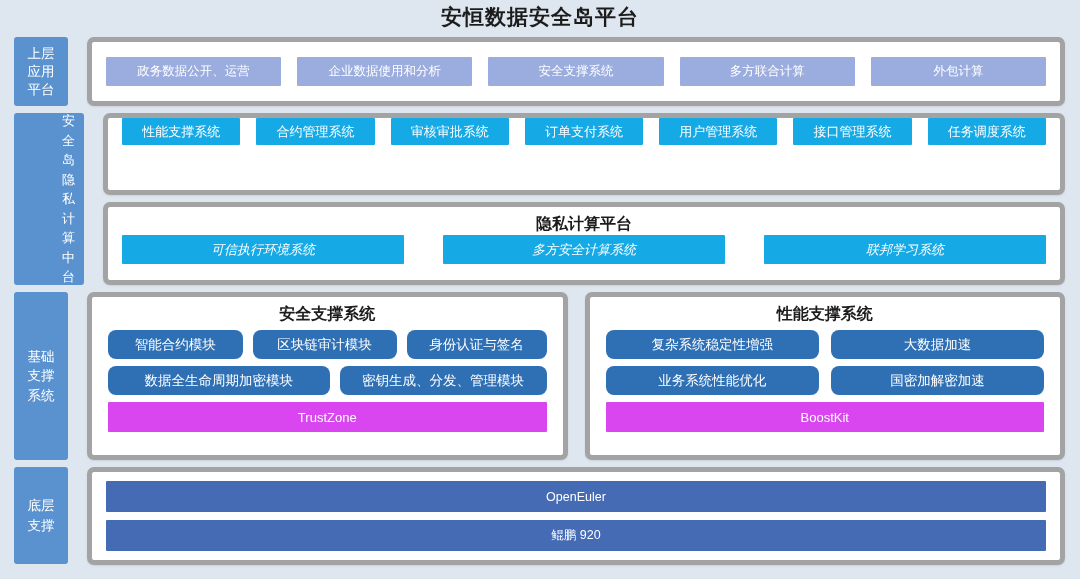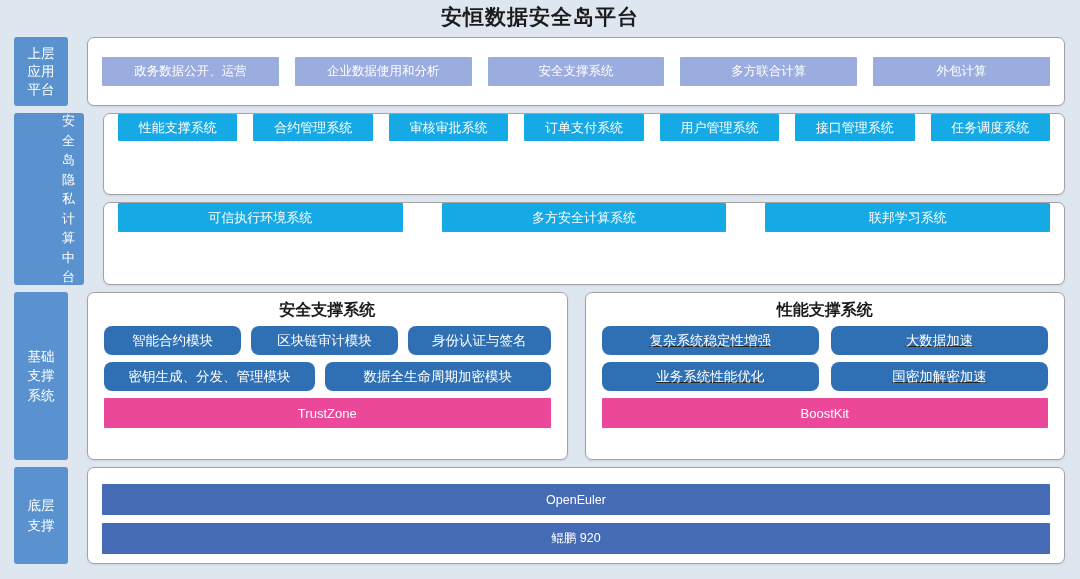--- a/index.html
+++ b/index.html
@@ -68,21 +68,21 @@
     flex: 1 1 auto;
     margin-left: 19px;
     margin-right: 15px;
     display: flex;
     flex-direction: column;
     gap: 6px;
   }
 
   .panel {
     background: #ffffff;
-    border: 1px solid #a3a3a3;
+    border: 5px solid #a3a3a3;
     border-radius: 7px;
     box-shadow: 0 1px 2px rgba(120,130,150,0.18);
     flex: 1 1 auto;
     display: flex;
     flex-direction: column;
   }
 
   .panel-title {
     text-align: center;
     font-size: 16px;
@@ -106,21 +106,21 @@
     text-align: center;
     color: #ffffff;
     font-size: 13px;
     white-space: nowrap;
     border-radius: 1px;
   }
 
   .chip-periwinkle { background: #9badde; font-size: 12.5px; }
   .chip-cyan       { background: #15a9e6; font-size: 13px; }
   .chip-steel      { background: #2f70b5; font-size: 13.5px; }
-  .chip-red        { background: #ec4899; font-size: 13px; }
+  .chip-red        { background: #d946ef; font-size: 13px; }
   .chip-royal      { background: #456bb5; font-size: 12.5px; }
 
   
   #row-app { top: 37px; height: 69px; }
   #row-app .tier-label { font-size: 13.5px; line-height: 18px; }
   #row-app .panel-inner { justify-content: space-between; padding: 0 14px; }
   #row-app .chip { height: 29px; flex: 1 1 0; margin: 0 8px; }
   #row-app .chip:first-child { margin-left: 0; }
   #row-app .chip:last-child  { margin-right: 0; }
 
@@ -135,20 +135,21 @@
   #row-biz .chip:first-child { margin-left: 0; }
   #row-biz .chip:last-child  { margin-right: 0; }
 
   #row-priv { flex: 0 0 83px; }
   #row-priv .panel-inner { padding: 0 14px 10px; align-items: flex-start; }
   #row-priv .priv-grid {
     width: 100%;
     display: grid;
     grid-template-columns: repeat(6, 1fr);
     column-gap: 0;
+    font-style: italic;
   }
   #row-priv .chip { height: 29px; }
   #row-priv .p1 { grid-column: 1 / span 2; margin-right: 26px; }
   #row-priv .p2 { grid-column: 3 / span 2; margin: 0 13px; }
   #row-priv .p3 { grid-column: 5 / span 2; margin-left: 26px; }
 
   
   #row-base { top: 292px; height: 168px; }
   #row-base .tier-label { font-size: 13.5px; line-height: 19.5px; }
   #row-base .tier-body { flex-direction: row; gap: 17px; }
@@ -164,21 +165,21 @@
   #row-base .bar { height: 30px; width: 100%; }
 
   
   .sec-a { flex: 1 1 0; }
   .sec-b { flex: 1.07 1 0; }
   .sec-c { flex: 1.04 1 0; }
   .sec-d { flex: 1.07 1 0; }
   .sec-e { flex: 1 1 0; }
   
   .perf-cell { flex: 1 1 0; }
-  #row-base .perf-row { gap: 12px; text-decoration: underline; }
+  #row-base .perf-row { gap: 12px; }
 
   
   #row-bottom { top: 467px; height: 97px; }
   #row-bottom .tier-label { font-size: 13.5px; line-height: 19.5px; }
   #row-bottom .panel-inner {
     flex-direction: column;
     justify-content: flex-end;
     align-items: stretch;
     padding: 9px 14px;
     gap: 8px;
@@ -220,20 +221,21 @@
           <div class="chip chip-cyan">合约管理系统</div>
           <div class="chip chip-cyan">审核审批系统</div>
           <div class="chip chip-cyan">订单支付系统</div>
           <div class="chip chip-cyan">用户管理系统</div>
           <div class="chip chip-cyan">接口管理系统</div>
           <div class="chip chip-cyan">任务调度系统</div>
         </div>
       </div>
 
       <div class="panel" id="row-priv">
+        <div class="panel-title">隐私计算平台</div>
         <div class="panel-inner">
           <div class="priv-grid">
             <div class="chip chip-cyan p1">可信执行环境系统</div>
             <div class="chip chip-cyan p2">多方安全计算系统</div>
             <div class="chip chip-cyan p3">联邦学习系统</div>
           </div>
         </div>
       </div>
 
     </div>
@@ -245,22 +247,22 @@
 
       <div class="panel">
         <div class="panel-title">安全支撑系统</div>
         <div class="panel-inner">
           <div class="chip-row">
             <div class="chip chip-steel sec-a">智能合约模块</div>
             <div class="chip chip-steel sec-b">区块链审计模块</div>
             <div class="chip chip-steel sec-c">身份认证与签名</div>
           </div>
           <div class="chip-row">
+            <div class="chip chip-steel sec-d">数据全生命周期加密模块</div>
             <div class="chip chip-steel sec-e">密钥生成、分发、管理模块</div>
-            <div class="chip chip-steel sec-d">数据全生命周期加密模块</div>
           </div>
           <div class="chip chip-red bar">TrustZone</div>
         </div>
       </div>
 
       <div class="panel">
         <div class="panel-title">性能支撑系统</div>
         <div class="panel-inner">
           <div class="chip-row perf-row">
             <div class="chip chip-steel perf-cell">复杂系统稳定性增强</div>

